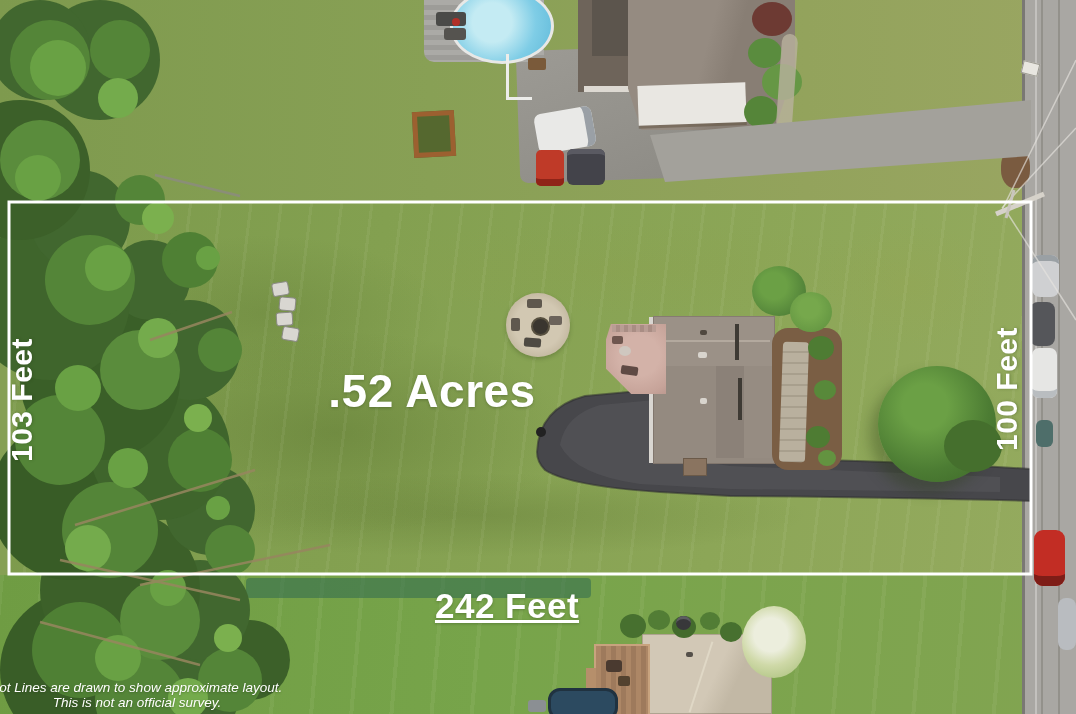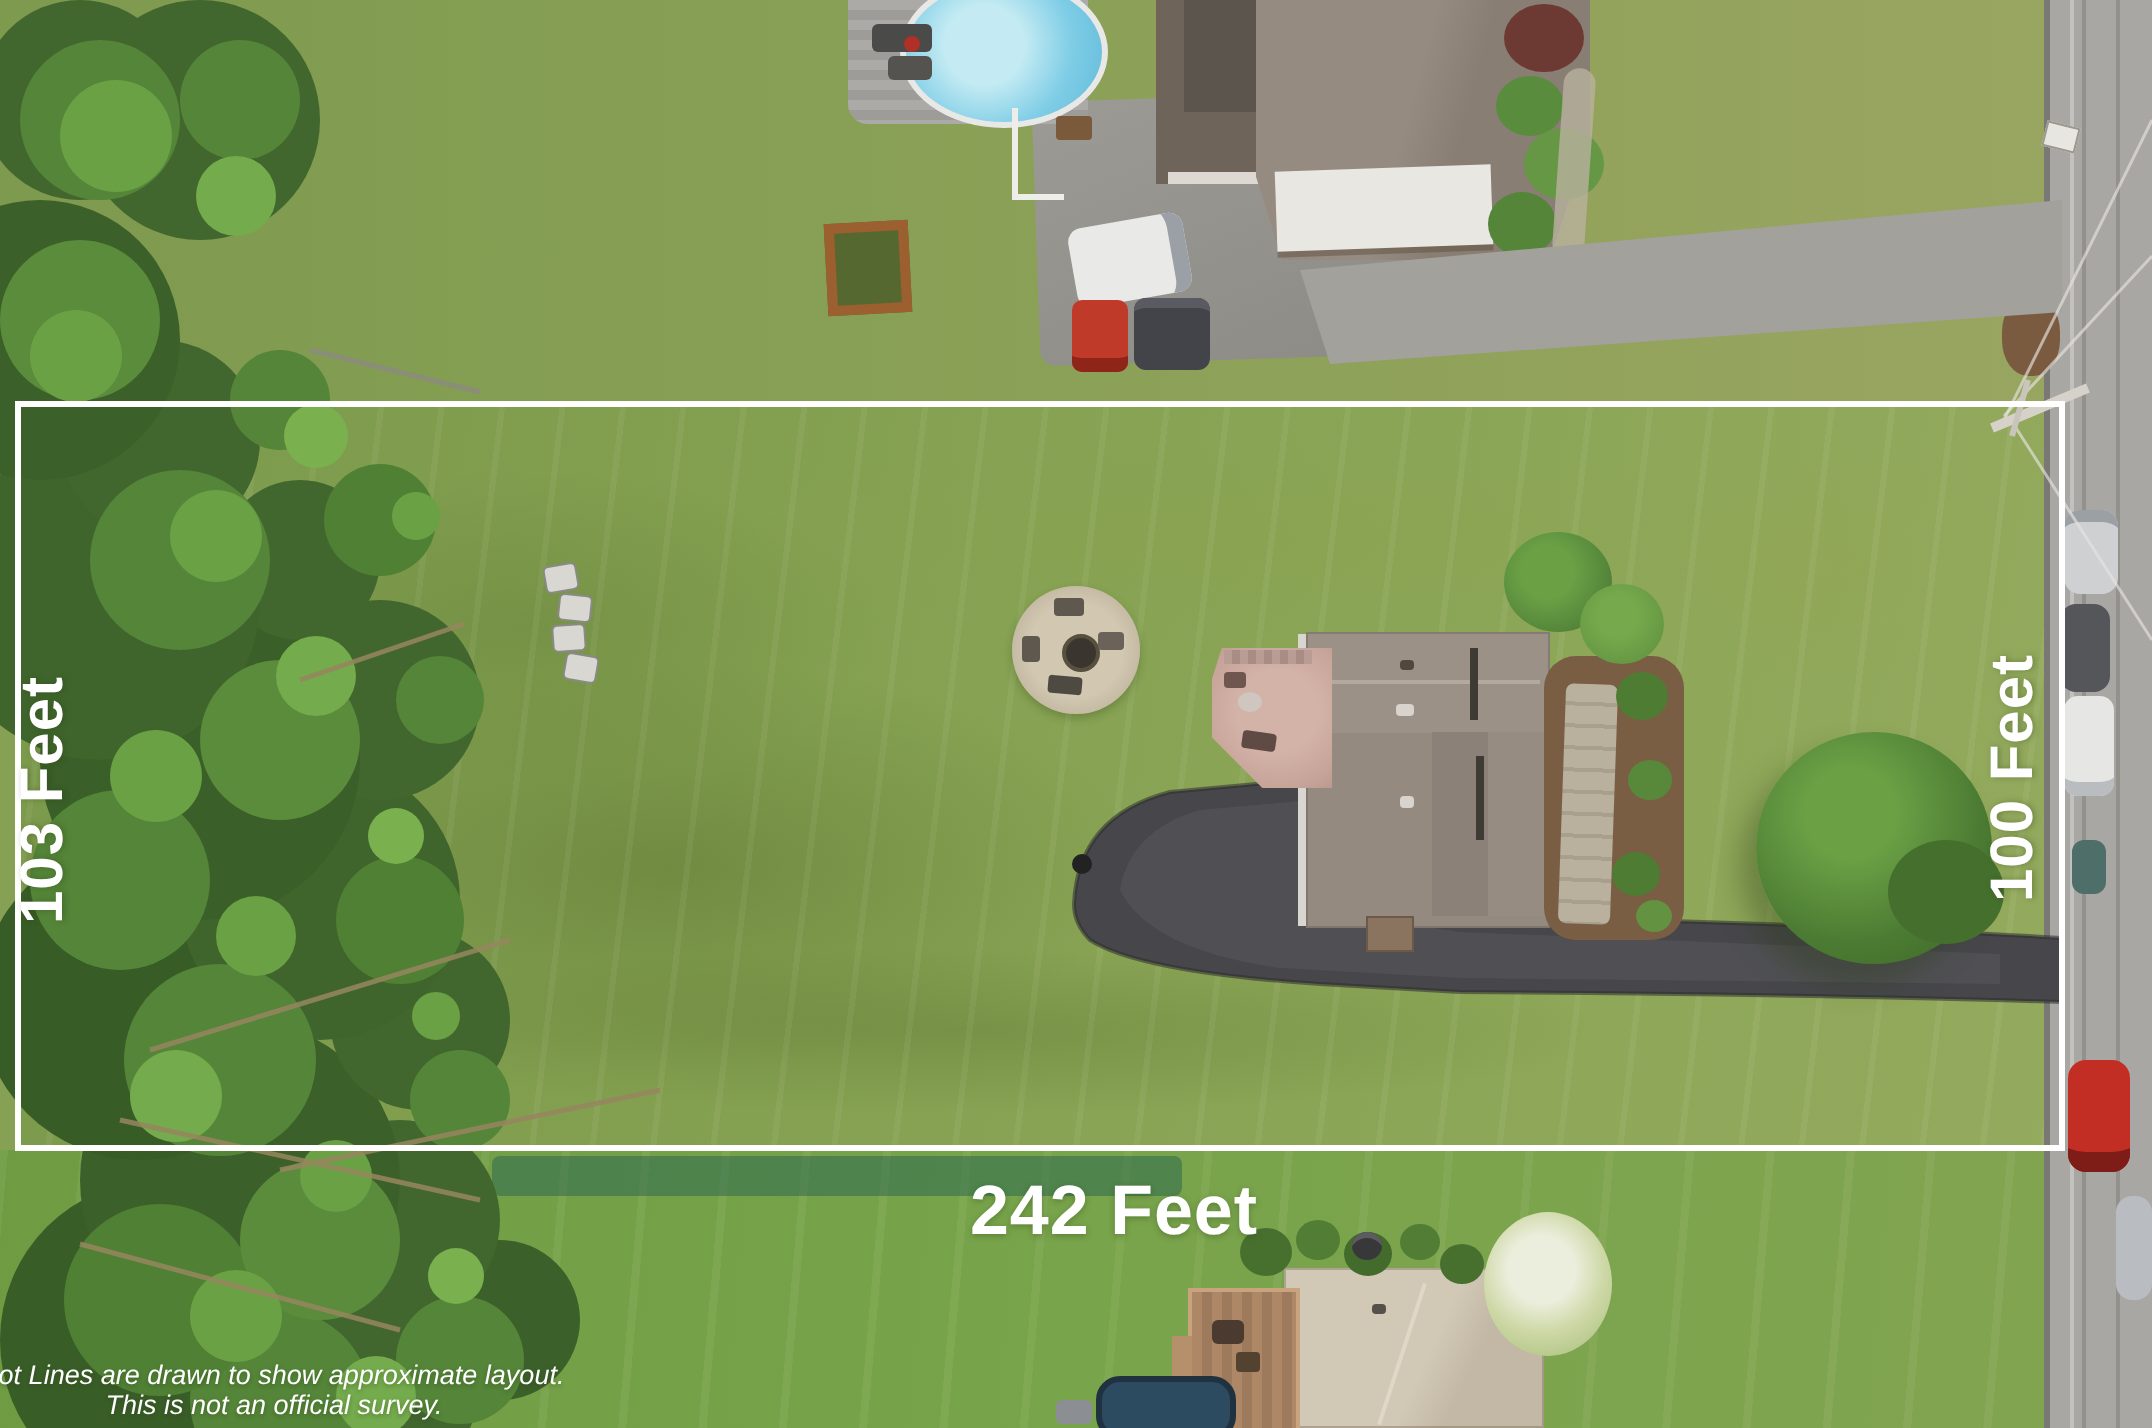--- a/index.html
+++ b/index.html
@@ -236,21 +236,22 @@
     <g stroke="rgba(230,228,222,.65)" stroke-width="1.5">
       <line x1="1002" y1="208" x2="1076" y2="128"></line>
       <line x1="1000" y1="214" x2="1076" y2="60"></line>
       <line x1="1008" y1="214" x2="1076" y2="320"></line>
     </g>
     <line x1="996" y1="214" x2="1044" y2="194" stroke="#d6d2ca" stroke-width="5"></line>
     <line x1="1014" y1="190" x2="1006" y2="218" stroke="#c9c5bd" stroke-width="3"></line>
     <rect x="9" y="202" width="1022" height="372" fill="none" stroke="#ffffff" stroke-width="3"></rect>
   </svg>
 
-  <div class="lot-label" style="left:557px;top:606px;transform:translate(-50%,-50%);font-size:35px;">242 Feet</div>
+  <div class="lot-label" style="left:432px;top:391px;transform:translate(-50%,-50%);font-size:46px;">.52 Acres</div>
+  <div class="lot-label" style="left:507px;top:606px;transform:translate(-50%,-50%);font-size:35px;text-decoration:underline;">242 Feet</div>
   <div class="lot-label" style="left:22px;top:400px;transform:translate(-50%,-50%) rotate(-90deg);font-size:30px;">103 Feet</div>
   <div class="lot-label" style="left:1007px;top:389px;transform:translate(-50%,-50%) rotate(-90deg);font-size:30px;">100 Feet</div>
 
   <div class="disclaimer" style="left:137px;top:696px;transform:translate(-50%,-50%);">
     <span style="display:block;">Lot Lines are drawn to show approximate layout.</span>
     <span style="display:block;">This is not an official survey.</span>
   </div>
 
 </div>
 

